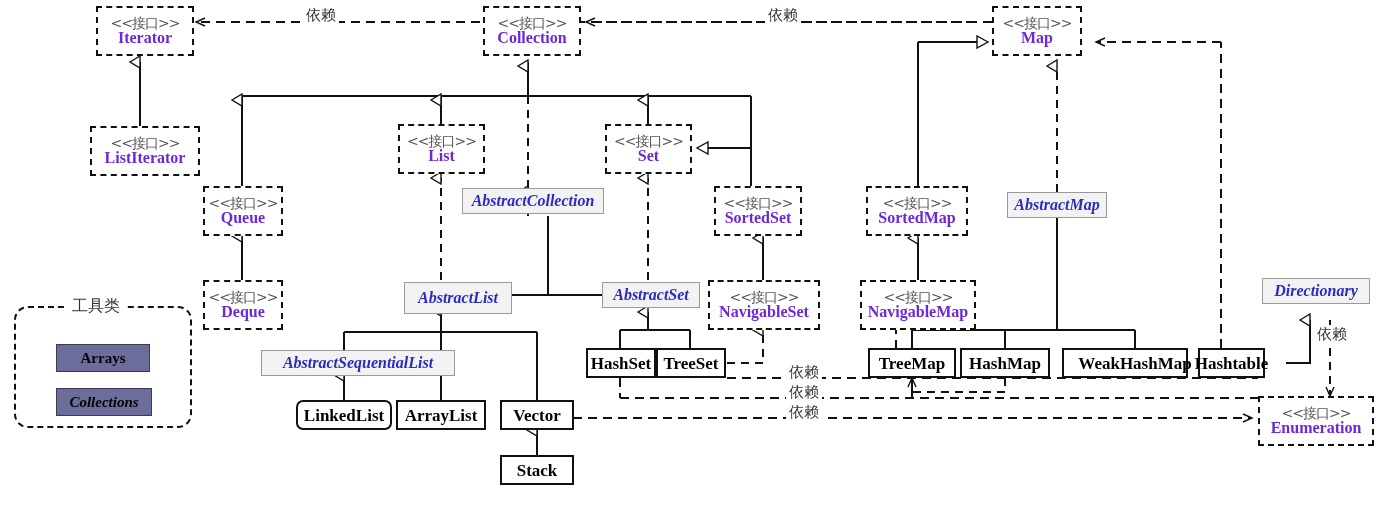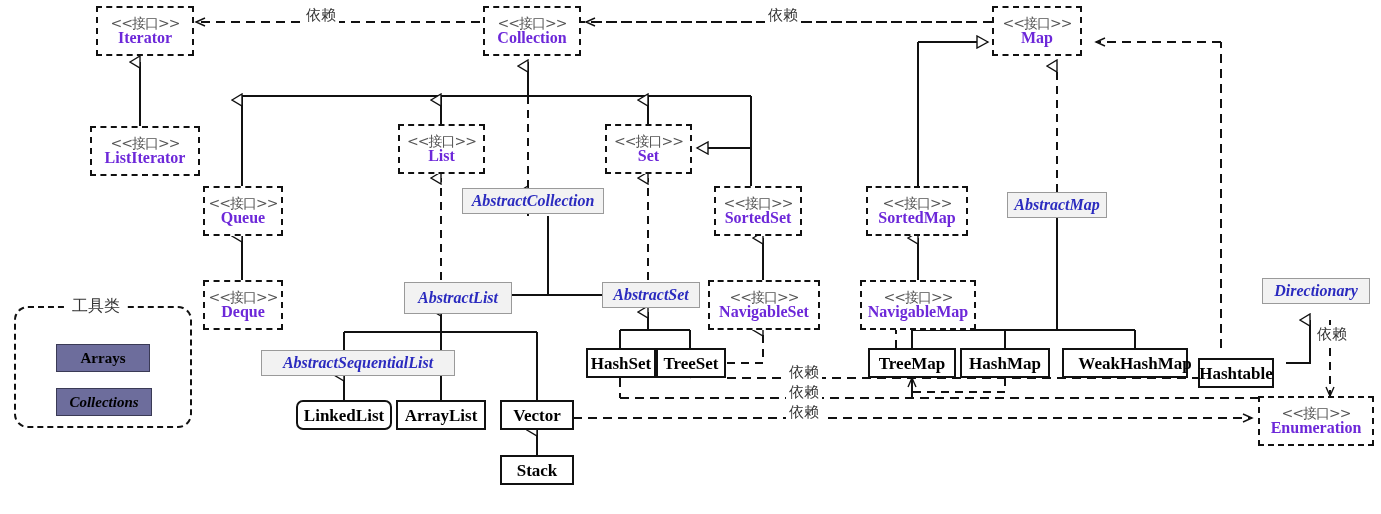--- a/index.html
+++ b/index.html
@@ -265,21 +265,21 @@
   </div>
 
   <div class="node cls" style="left:960px;top:348px;width:90px;height:30px;">
     <div class="nm">HashMap</div>
   </div>
 
   <div class="node cls" style="left:1062px;top:348px;width:126px;height:30px;padding-left:20px;">
     <div class="nm">WeakHashMap</div>
   </div>
 
-  <div class="node cls" style="left:1198px;top:348px;width:76px;height:30px;margin-top:10px;">
+  <div class="node cls" style="left:1198px;top:348px;width:67px;height:30px;">
     <div class="nm">Hashtable</div>
   </div>
 
   <div class="groupbox" style="left:14px;top:306px;width:178px;height:122px;"></div>
   <div class="grouplabel" style="left:66px;top:296px;">工具类</div>
 
   <div class="node util" style="left:56px;top:344px;width:94px;height:28px;">
     <div class="nm">Arrays</div>
   </div>
   <div class="node util" style="left:56px;top:388px;width:96px;height:28px;font-style:italic;">

